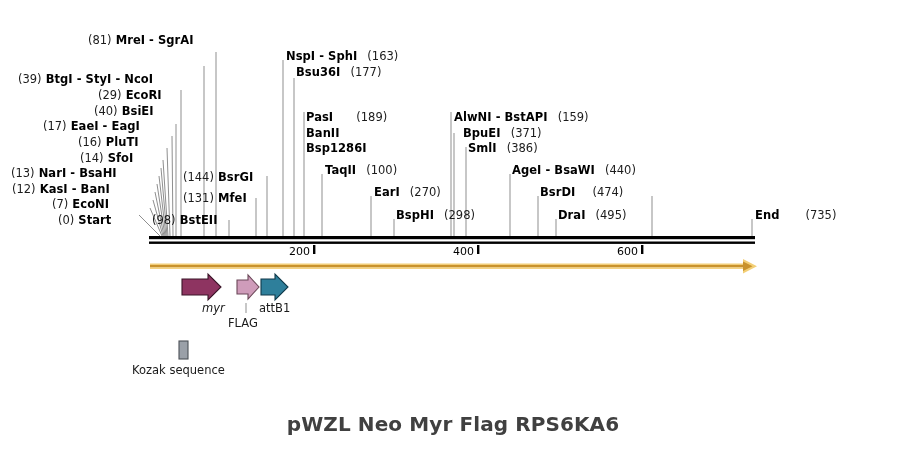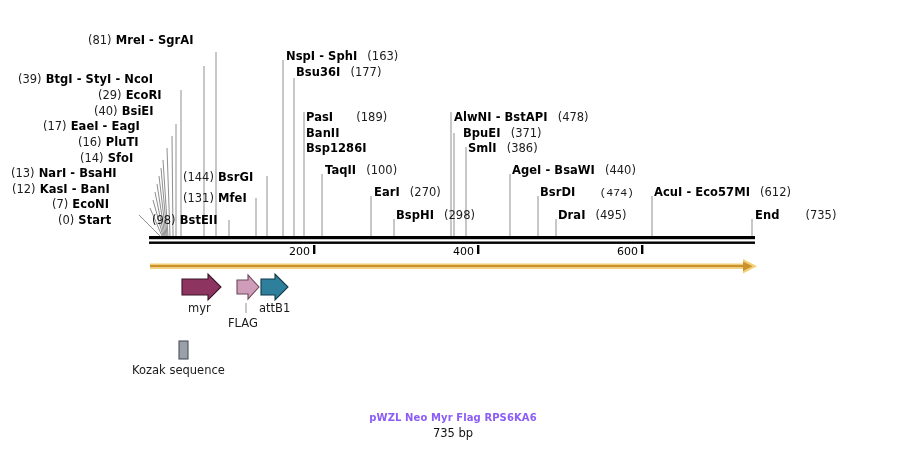--- a/index.html
+++ b/index.html
@@ -91,23 +91,23 @@
   }
 
   
   .title-block {
     position: absolute;
     left: 0;
     width: 906px;
     text-align: center;
   }
   .map-title {
-    font-size: 10px;
+    font-size: 20px;
     font-weight: bold;
-    color: #8b5cf6;
+    color: #404040;
     letter-spacing: 0.1px;
   }
   .map-subtitle {
     font-size: 11.5px;
     font-weight: normal;
     color: #111;
     margin-top: 3px;
   }
 </style>
 </head>
@@ -312,65 +312,60 @@
     <span class="pos" style="margin-left:6px;">(270)</span>
   </div>
 
   <div class="enz" style="left:396px; top:209px;">
     <span>BspHI</span>
     <span class="pos" style="margin-left:6px;">(298)</span>
   </div>
 
   <div class="enz" style="left:454px; top:111px;">
     <span>AlwNI  -  BstAPI</span>
-    <span class="pos" style="margin-left:6px;">(478)</span>
+    <span class="pos" style="margin-left:6px;">(159)</span>
   </div>
 
   <div class="enz" style="left:463px; top:127px;">
     <span>BpuEI</span>
     <span class="pos" style="margin-left:6px;">(371)</span>
   </div>
 
   <div class="enz" style="left:468px; top:142px;">
     <span>SmlI</span>
     <span class="pos" style="margin-left:6px;">(386)</span>
   </div>
 
   <div class="enz" style="left:512px; top:164px;">
     <span>AgeI  -  BsaWI</span>
     <span class="pos" style="margin-left:6px;">(440)</span>
   </div>
 
   <div class="enz" style="left:540px; top:186px;">
     <span>BsrDI</span>
-    <span class="pos" style="margin-left:20px;font-family:Liberation Mono, monospace;">(474)</span>
+    <span class="pos" style="margin-left:13px;">(474)</span>
   </div>
 
   <div class="enz" style="left:558px; top:209px;">
     <span>DraI</span>
     <span class="pos" style="margin-left:6px;">(495)</span>
   </div>
 
-  <div class="enz" style="left:654px; top:186px;">
-    <span>AcuI  -  Eco57MI</span>
-    <span class="pos" style="margin-left:6px;">(612)</span>
-  </div>
 
   <div class="enz" style="left:755px; top:209px;">
     <span class="italic-name">End</span>
     <span class="pos" style="margin-left:22px;">(735)</span>
   </div>
 
   <div class="ruler-num" style="left:289px; top:245px;">200</div>
   <div class="ruler-num" style="left:453px; top:245px;">400</div>
   <div class="ruler-num" style="left:617px; top:245px;">600</div>
 
-  <div class="feat-label" style="left:188px; top:301px;">myr</div>
+  <div class="feat-label" style="left:202px; top:301px;font-style:italic;">myr</div>
   <div class="feat-label" style="left:228px; top:316px;">FLAG</div>
   <div class="feat-label" style="left:259px; top:301px;">attB1</div>
   <div class="feat-label" style="left:132px; top:363px;">Kozak sequence</div>
 
   <div class="title-block" style="top:412px;">
     <div class="map-title">pWZL Neo Myr Flag RPS6KA6</div>
-    <div class="map-subtitle">735 bp</div>
   </div>
 
 </div>
 
 </body></html>

